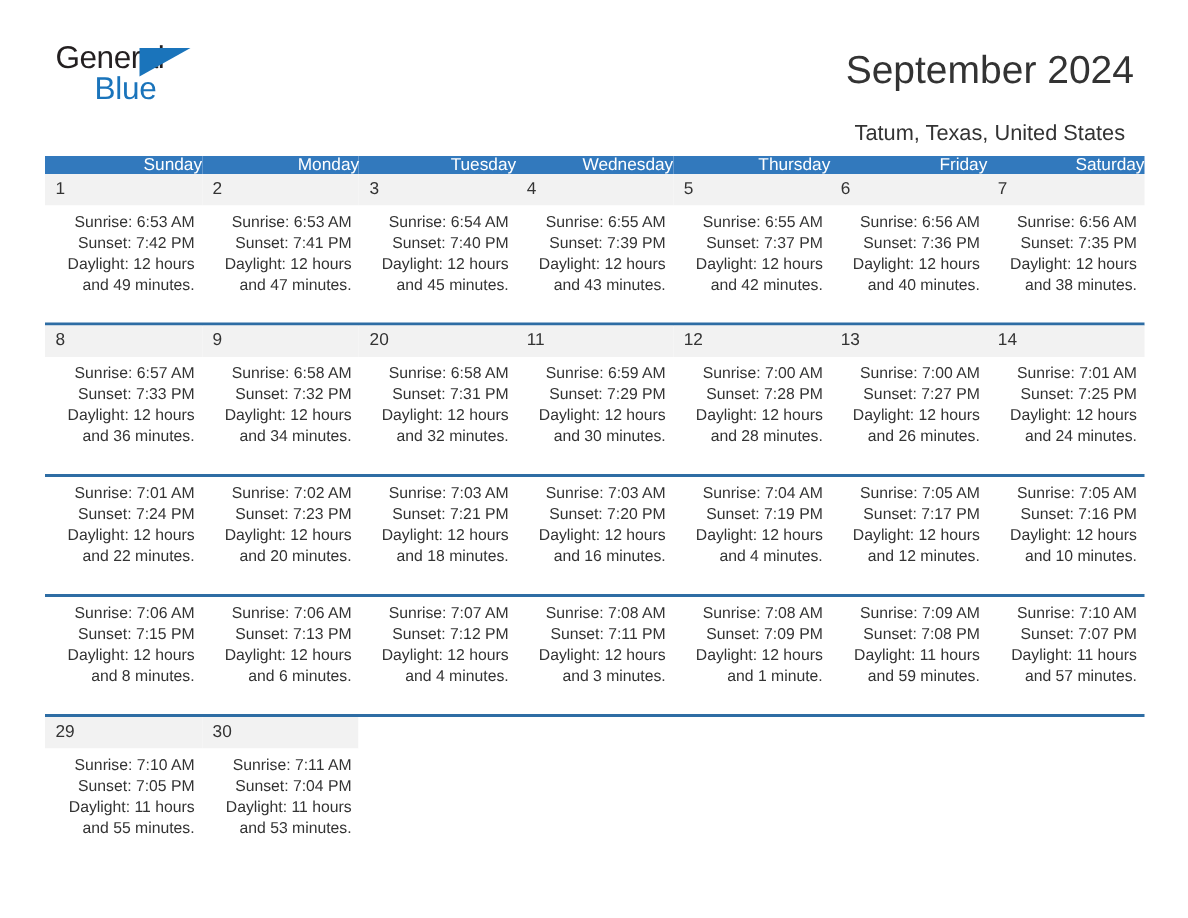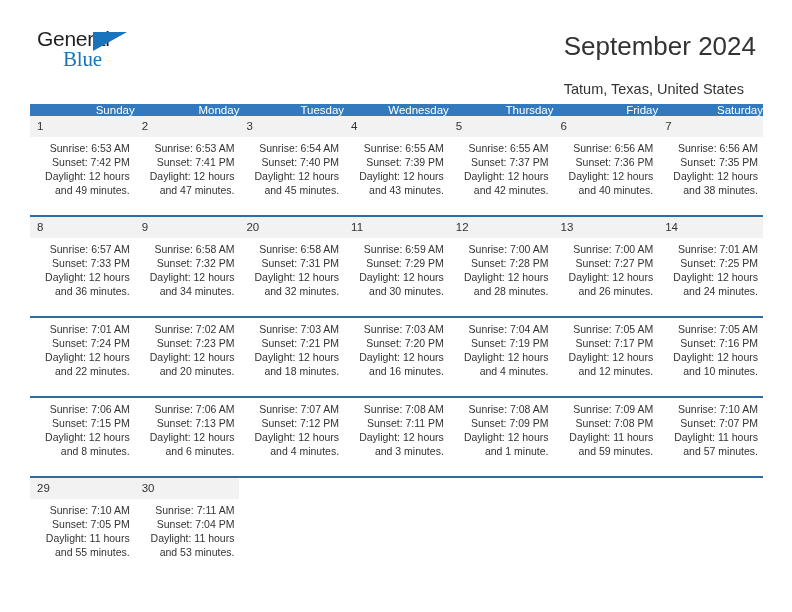--- a/index.html
+++ b/index.html
@@ -59,28 +59,27 @@
     border-bottom: 19px solid transparent;
   }
   .logo-blue {
     position: absolute;
     left: 26px;
     top: 21px;
     font-size: 21px;
     letter-spacing: -0.2px;
     color: #1a74bb;
     line-height: 1;
-    font-family: Liberation Serif, serif;
   }
 
   .title-block {
     position: absolute;
     right: 36px;
     top: 30px;
-    text-align: left;
+    text-align: center;
   }
   .cal-title {
     font-size: 26px;
     color: #333333;
     font-weight: normal;
     line-height: 1.25;
     white-space: nowrap;
   }
   .cal-subtitle {
     font-size: 14.5px;

